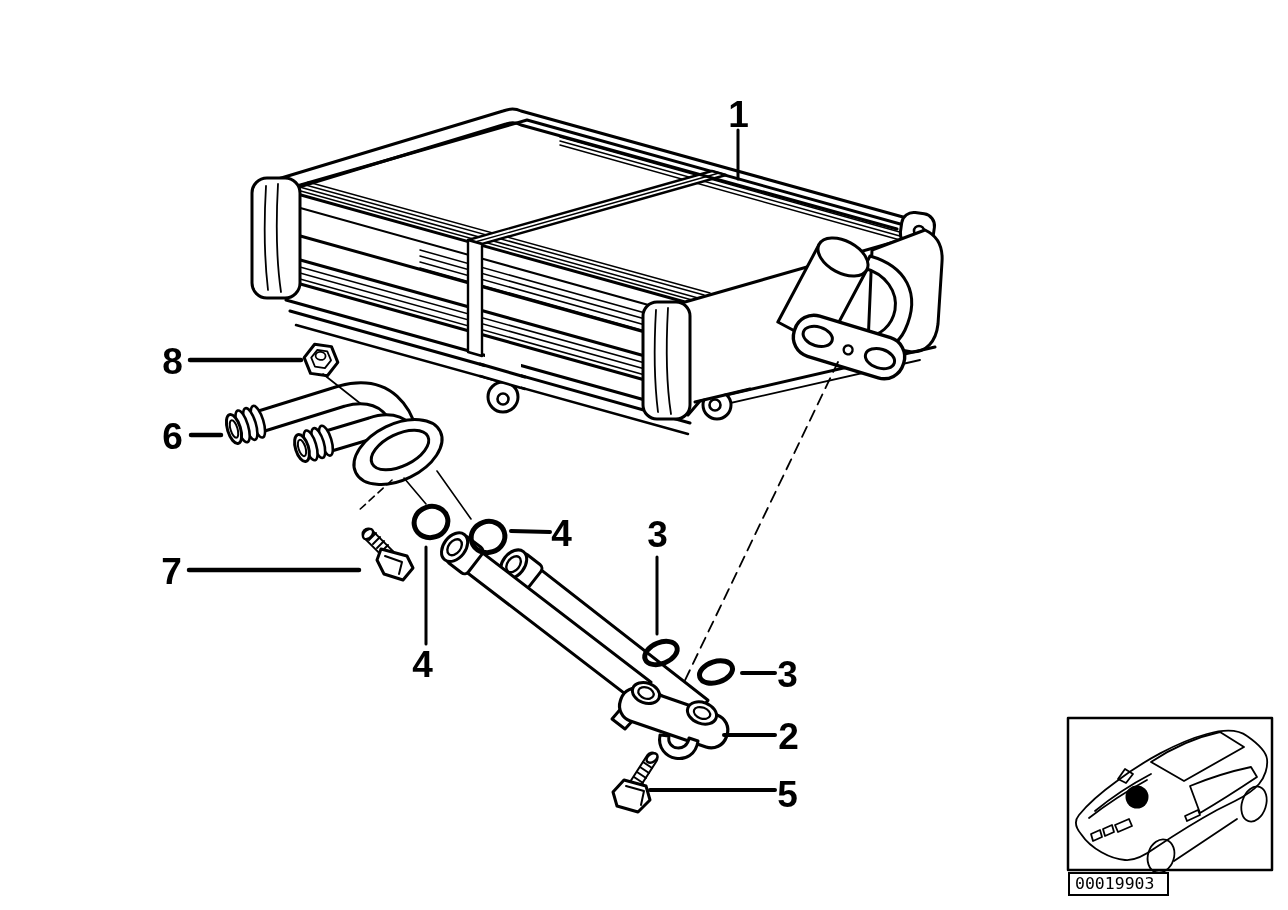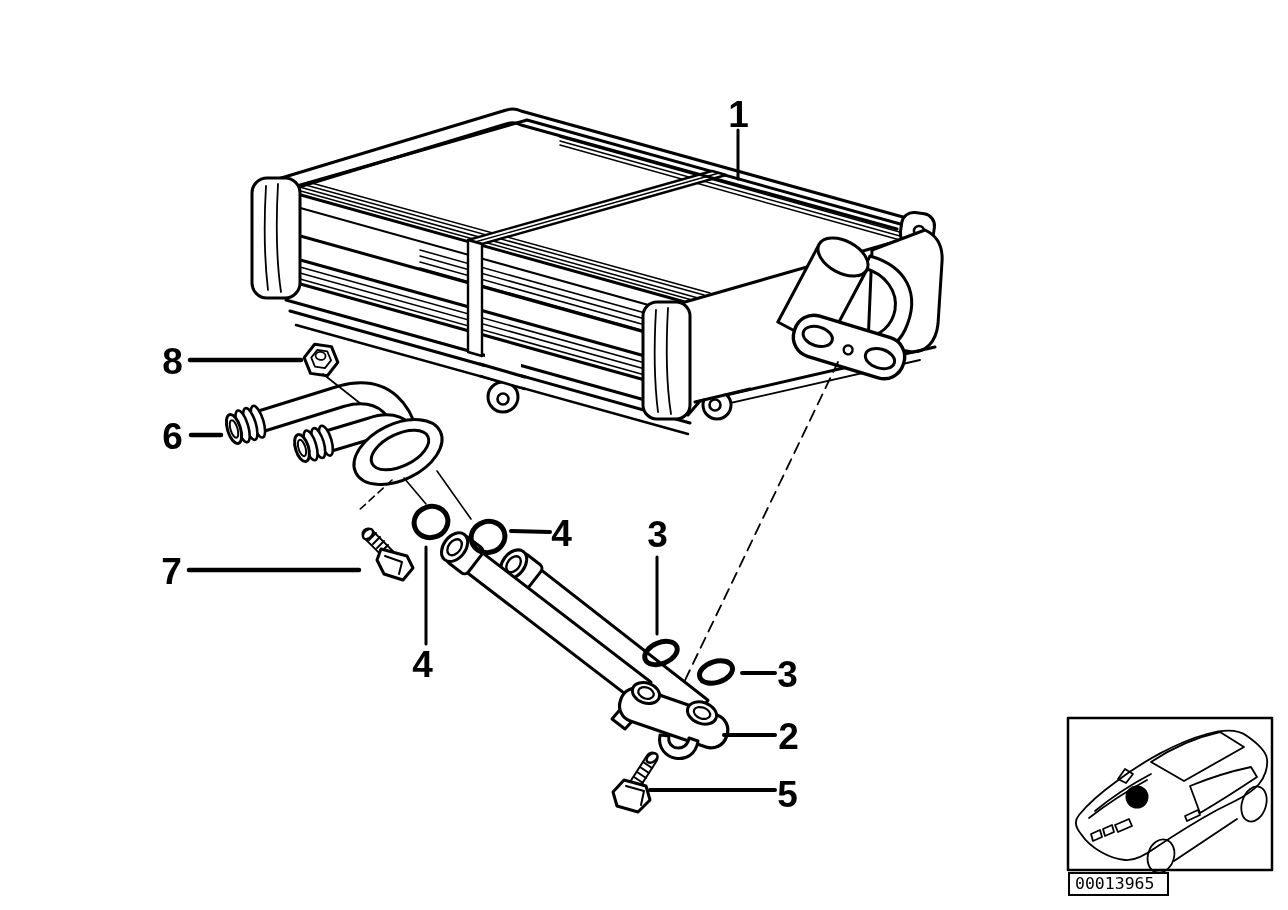--- a/index.html
+++ b/index.html
@@ -272,16 +272,16 @@
 <div class="callout" style="left:172px;top:436px">6</div>
 <div class="callout" style="left:171px;top:571px">7</div>
 <div class="callout" style="left:561px;top:533px">4</div>
 <div class="callout" style="left:422px;top:664px">4</div>
 <div class="callout" style="left:657px;top:534px">3</div>
 <div class="callout" style="left:787px;top:674px">3</div>
 <div class="callout" style="left:788px;top:736px">2</div>
 <div class="callout" style="left:787px;top:794px">5</div>
 
 <div id="code-box">
-  <span>00013965</span>
+  <span>00019903</span>
 </div>
 
 </div>
 
 </body></html>

